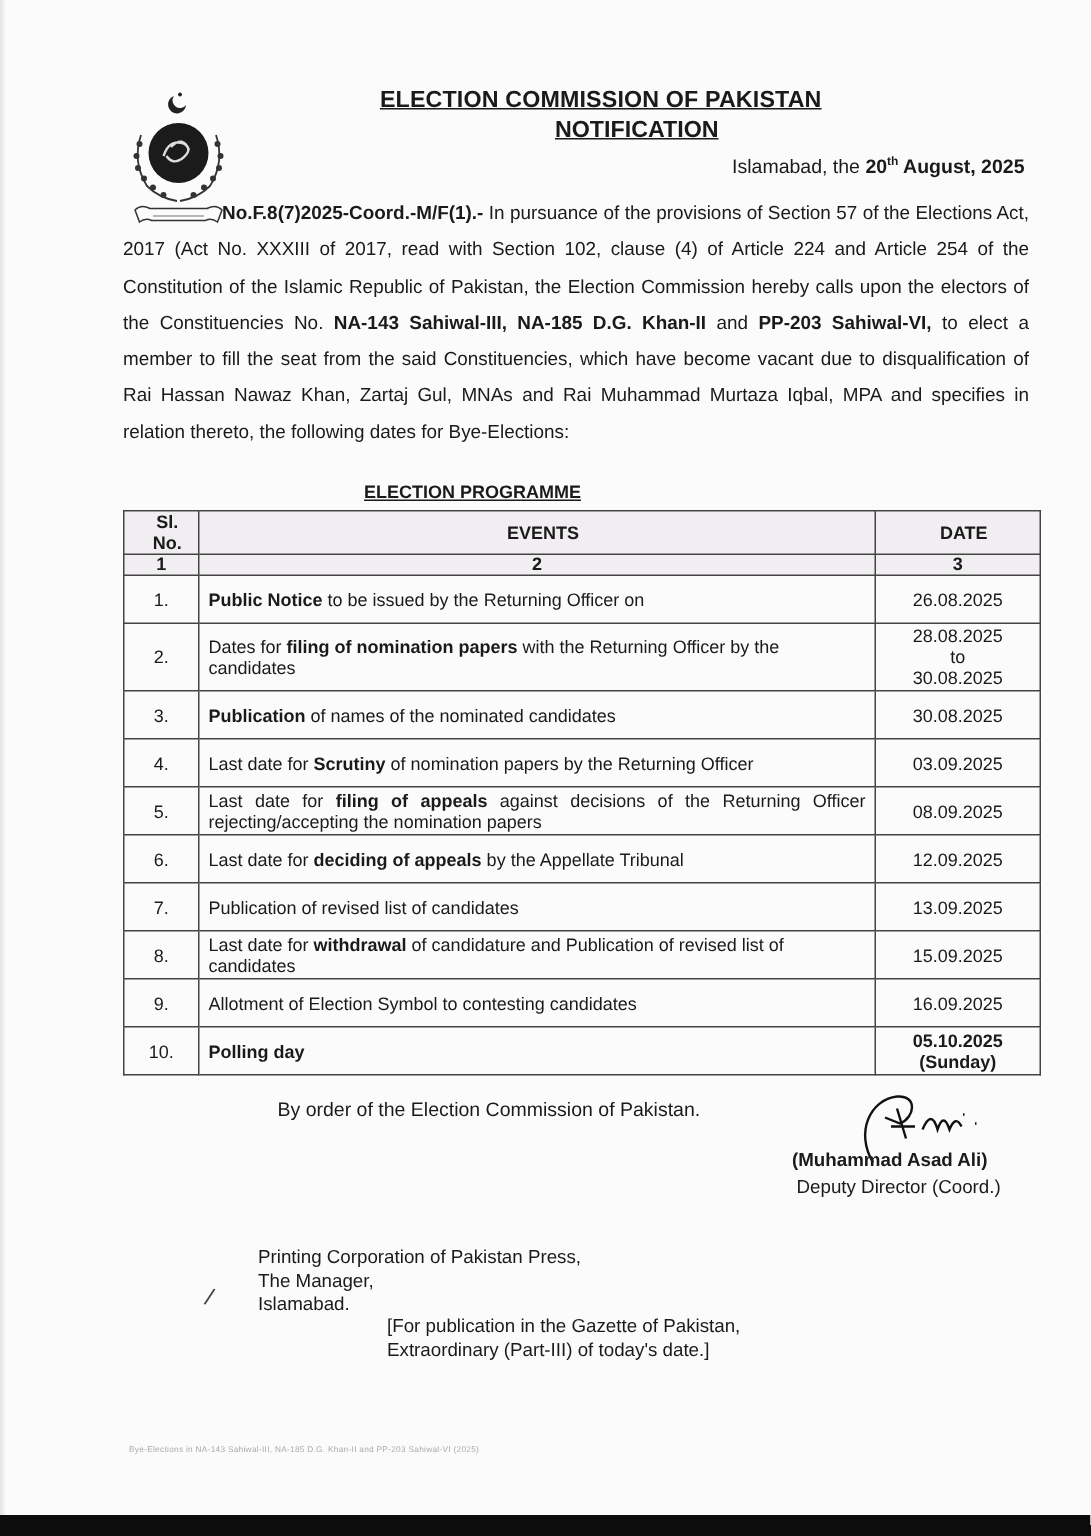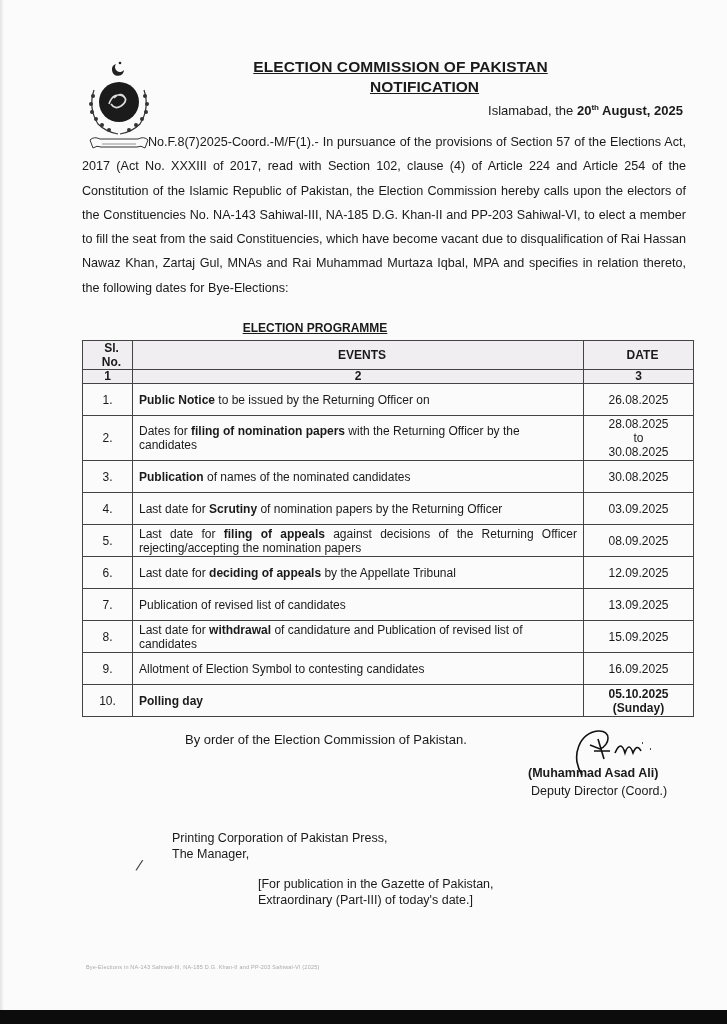--- a/index.html
+++ b/index.html
@@ -11,21 +11,21 @@
     .abs { position:absolute; }
     .emblem { left:84px; top:60px; width:70px; height:96px; }
     .head1 { left:0; width:727px; top:58px; text-align:center; font-weight:bold; font-size:15.5px; text-decoration:underline; padding-left:74px; box-sizing:border-box; letter-spacing:0.1px;}
     .head2 { left:0; width:727px; top:78px; text-align:center; font-weight:bold; font-size:15.5px; text-decoration:underline; padding-left:50px; box-sizing:border-box;margin-left:36px;}
     .dateline { right:44px; top:103px; font-size:13px; }
     .dateline b sup { font-size:8px; }
     .para {
       left:82px; width:604px; top:130px; font-size:12.6px; line-height:24.3px;
       text-align:justify; text-indent:66px;
     }
-    .para b { font-weight:normal;margin-top:31px; }
+    .para b { font-weight:bold;margin-top:31px; }
     .prog-title { left:0; width:578px; top:321px; text-align:center; font-weight:bold; font-size:12px; text-decoration:underline; padding-left:52px; box-sizing:border-box;}
     table.prog {
       position:absolute; left:82px; top:340px; width:612px;
       border-collapse:collapse; font-size:12px;
     }
     table.prog td, table.prog th {
       border:1.3px solid #444; padding:0 6px;
     }
     table.prog th { font-weight:bold; text-align:center; height:18px; background:#f0eef0;padding-left:14px;}
     table.prog tr.num td { height:13px; text-align:center; font-weight:bold; background:#f0eef0; line-height:13px;}
@@ -159,20 +159,21 @@
 <svg class="abs sign" viewBox="0 0 130 55">
   <path d="M22 50 C10 30 20 8 38 6 C52 5 50 20 40 24 L30 20 M38 14 L44 34 M34 26 L50 26 M55 28 q6 -14 10 0 q4 -12 8 0 q4 -10 8 -2 M82 18 l1 0 M90 24 l1 0" stroke="#111" stroke-width="1.6" fill="none"></path>
 </svg>
 
 <div class="abs signame">(Muhammad Asad Ali)</div>
 <div class="abs sigdesig">Deputy Director (Coord.)</div>
 
 <div class="abs addr">
   <div>Printing Corporation of Pakistan Press,</div>
   <div>The Manager,</div>
+  <div>Islamabad.</div>
 </div>
 <div class="abs tick">/</div>
 <div class="abs gazette">
   <div>[For publication in the Gazette of Pakistan,</div>
   <div>Extraordinary (Part-III) of today's date.]</div>
 </div>
 
 <div class="abs footer">Bye-Elections in NA-143 Sahiwal-III, NA-185 D.G. Khan-II and PP-203 Sahiwal-VI (2025)</div>
 
 <div class="abs cs">

